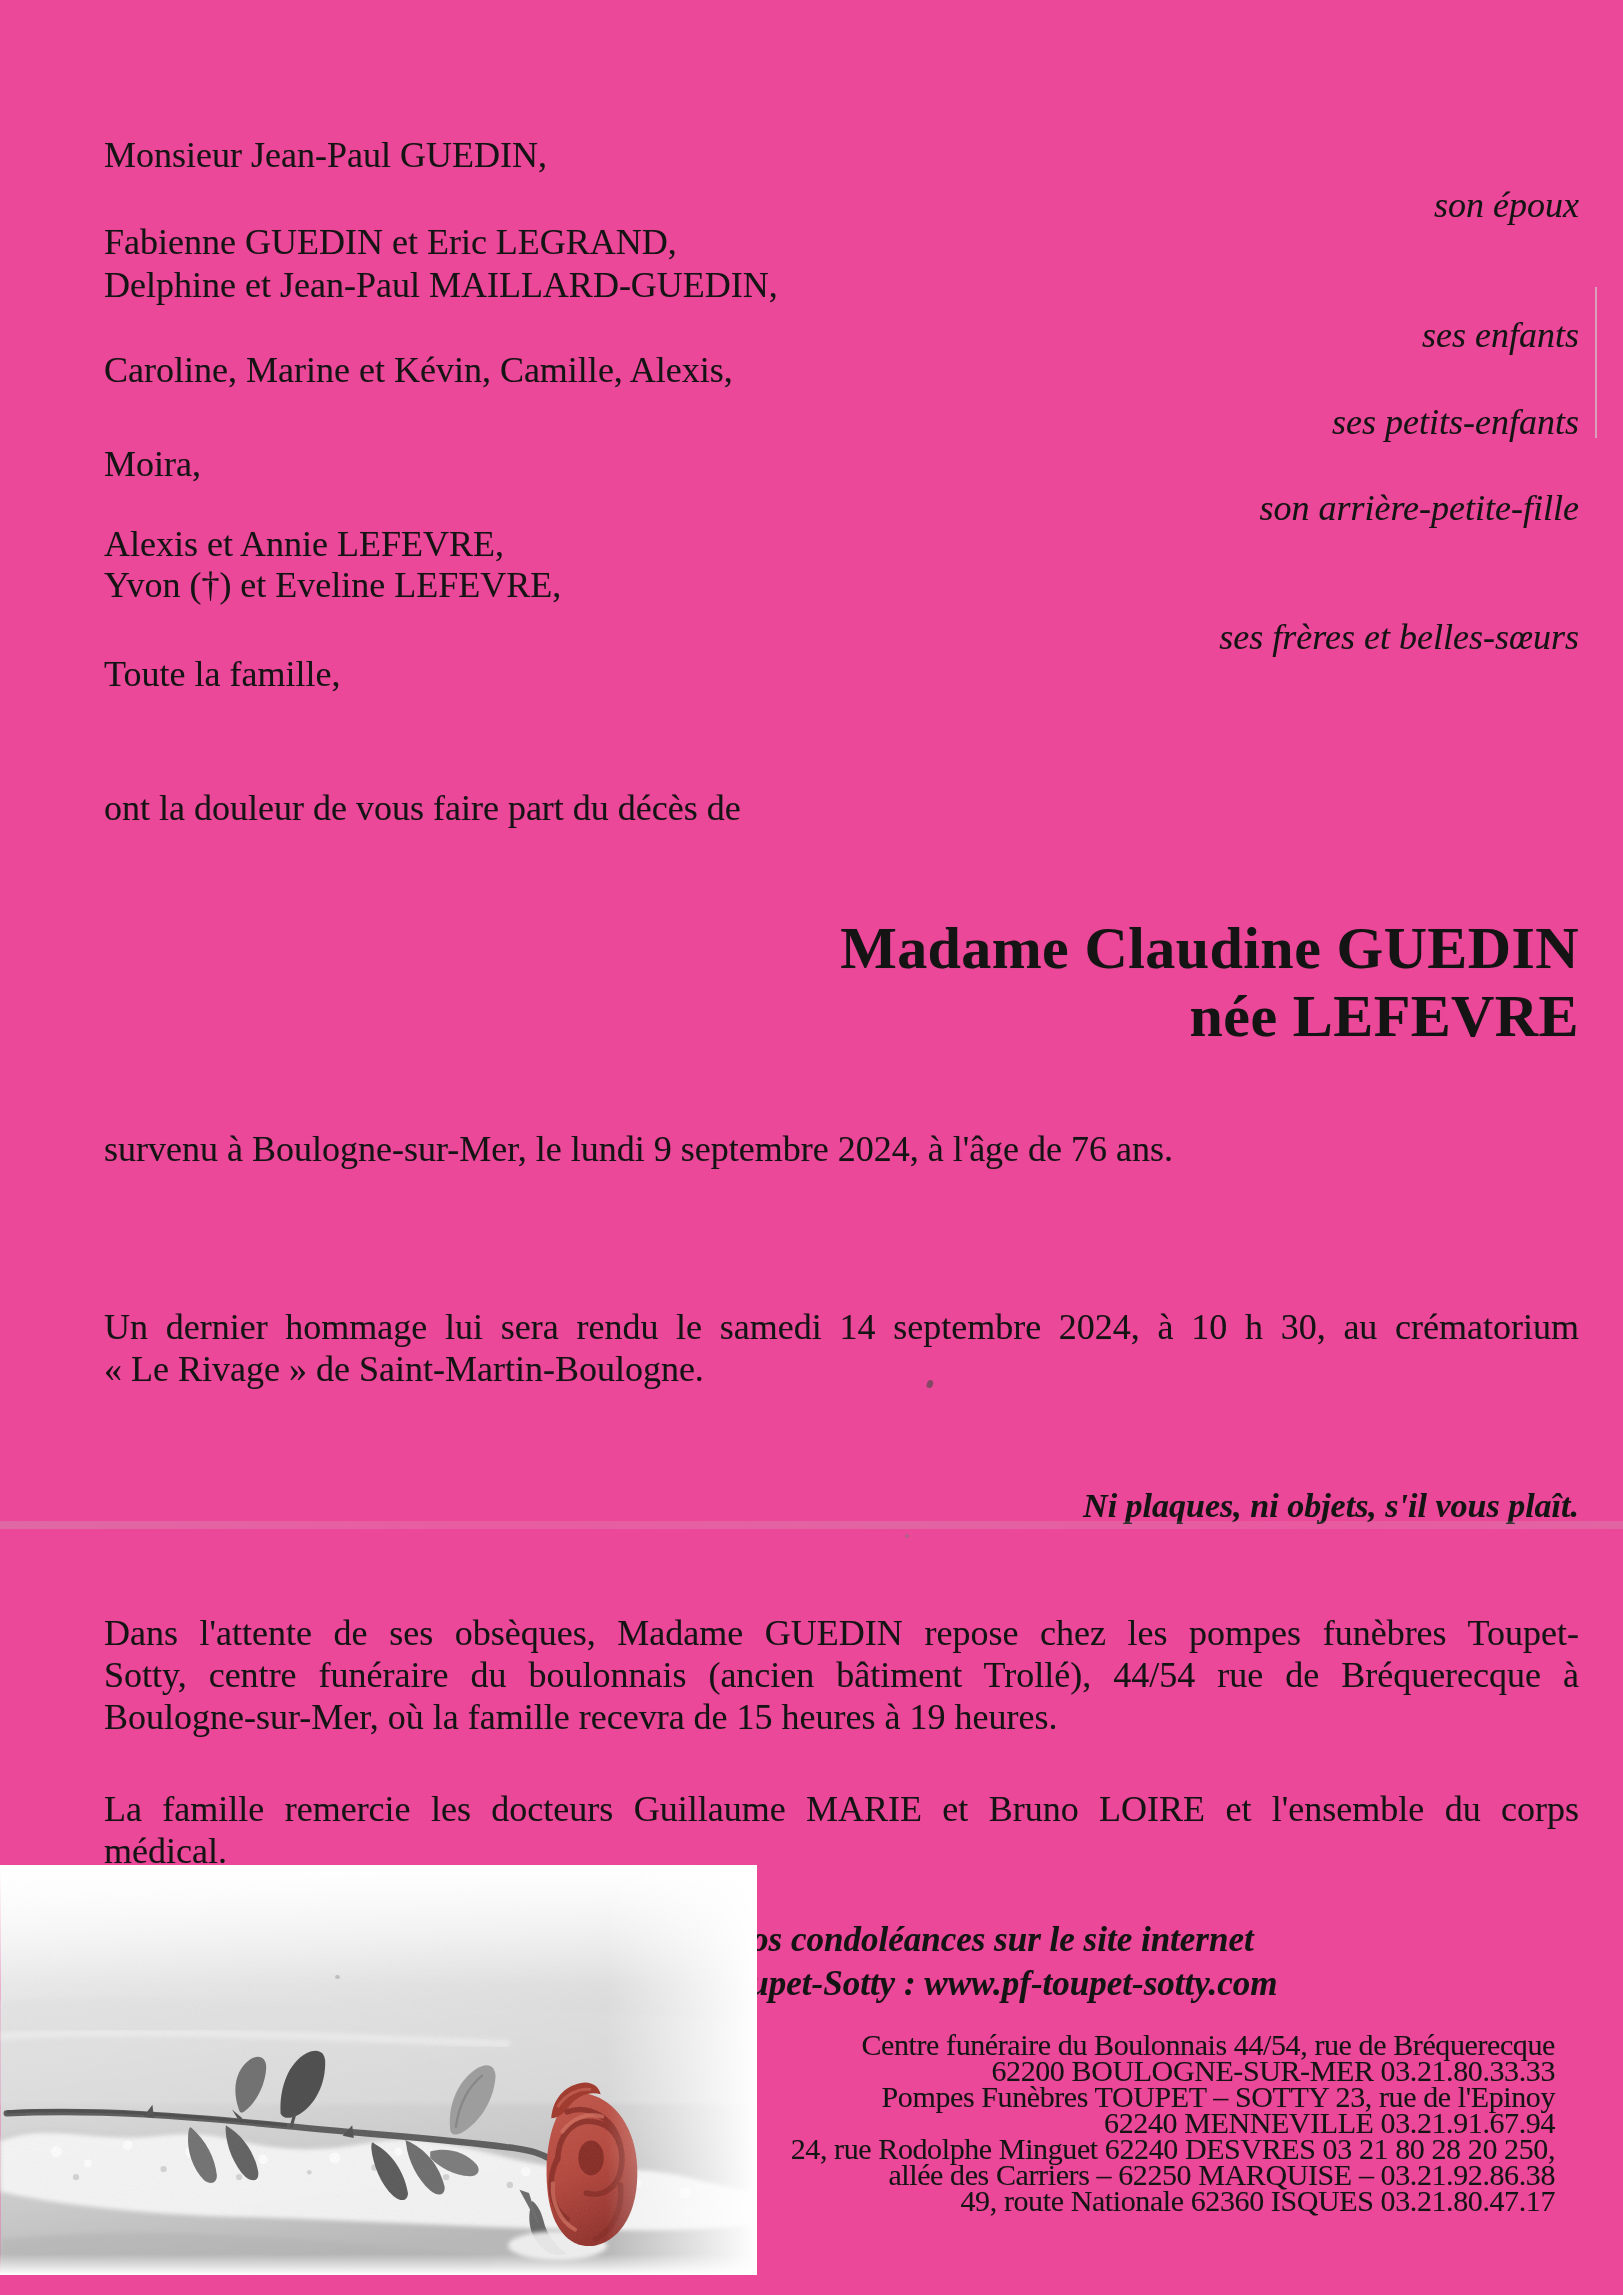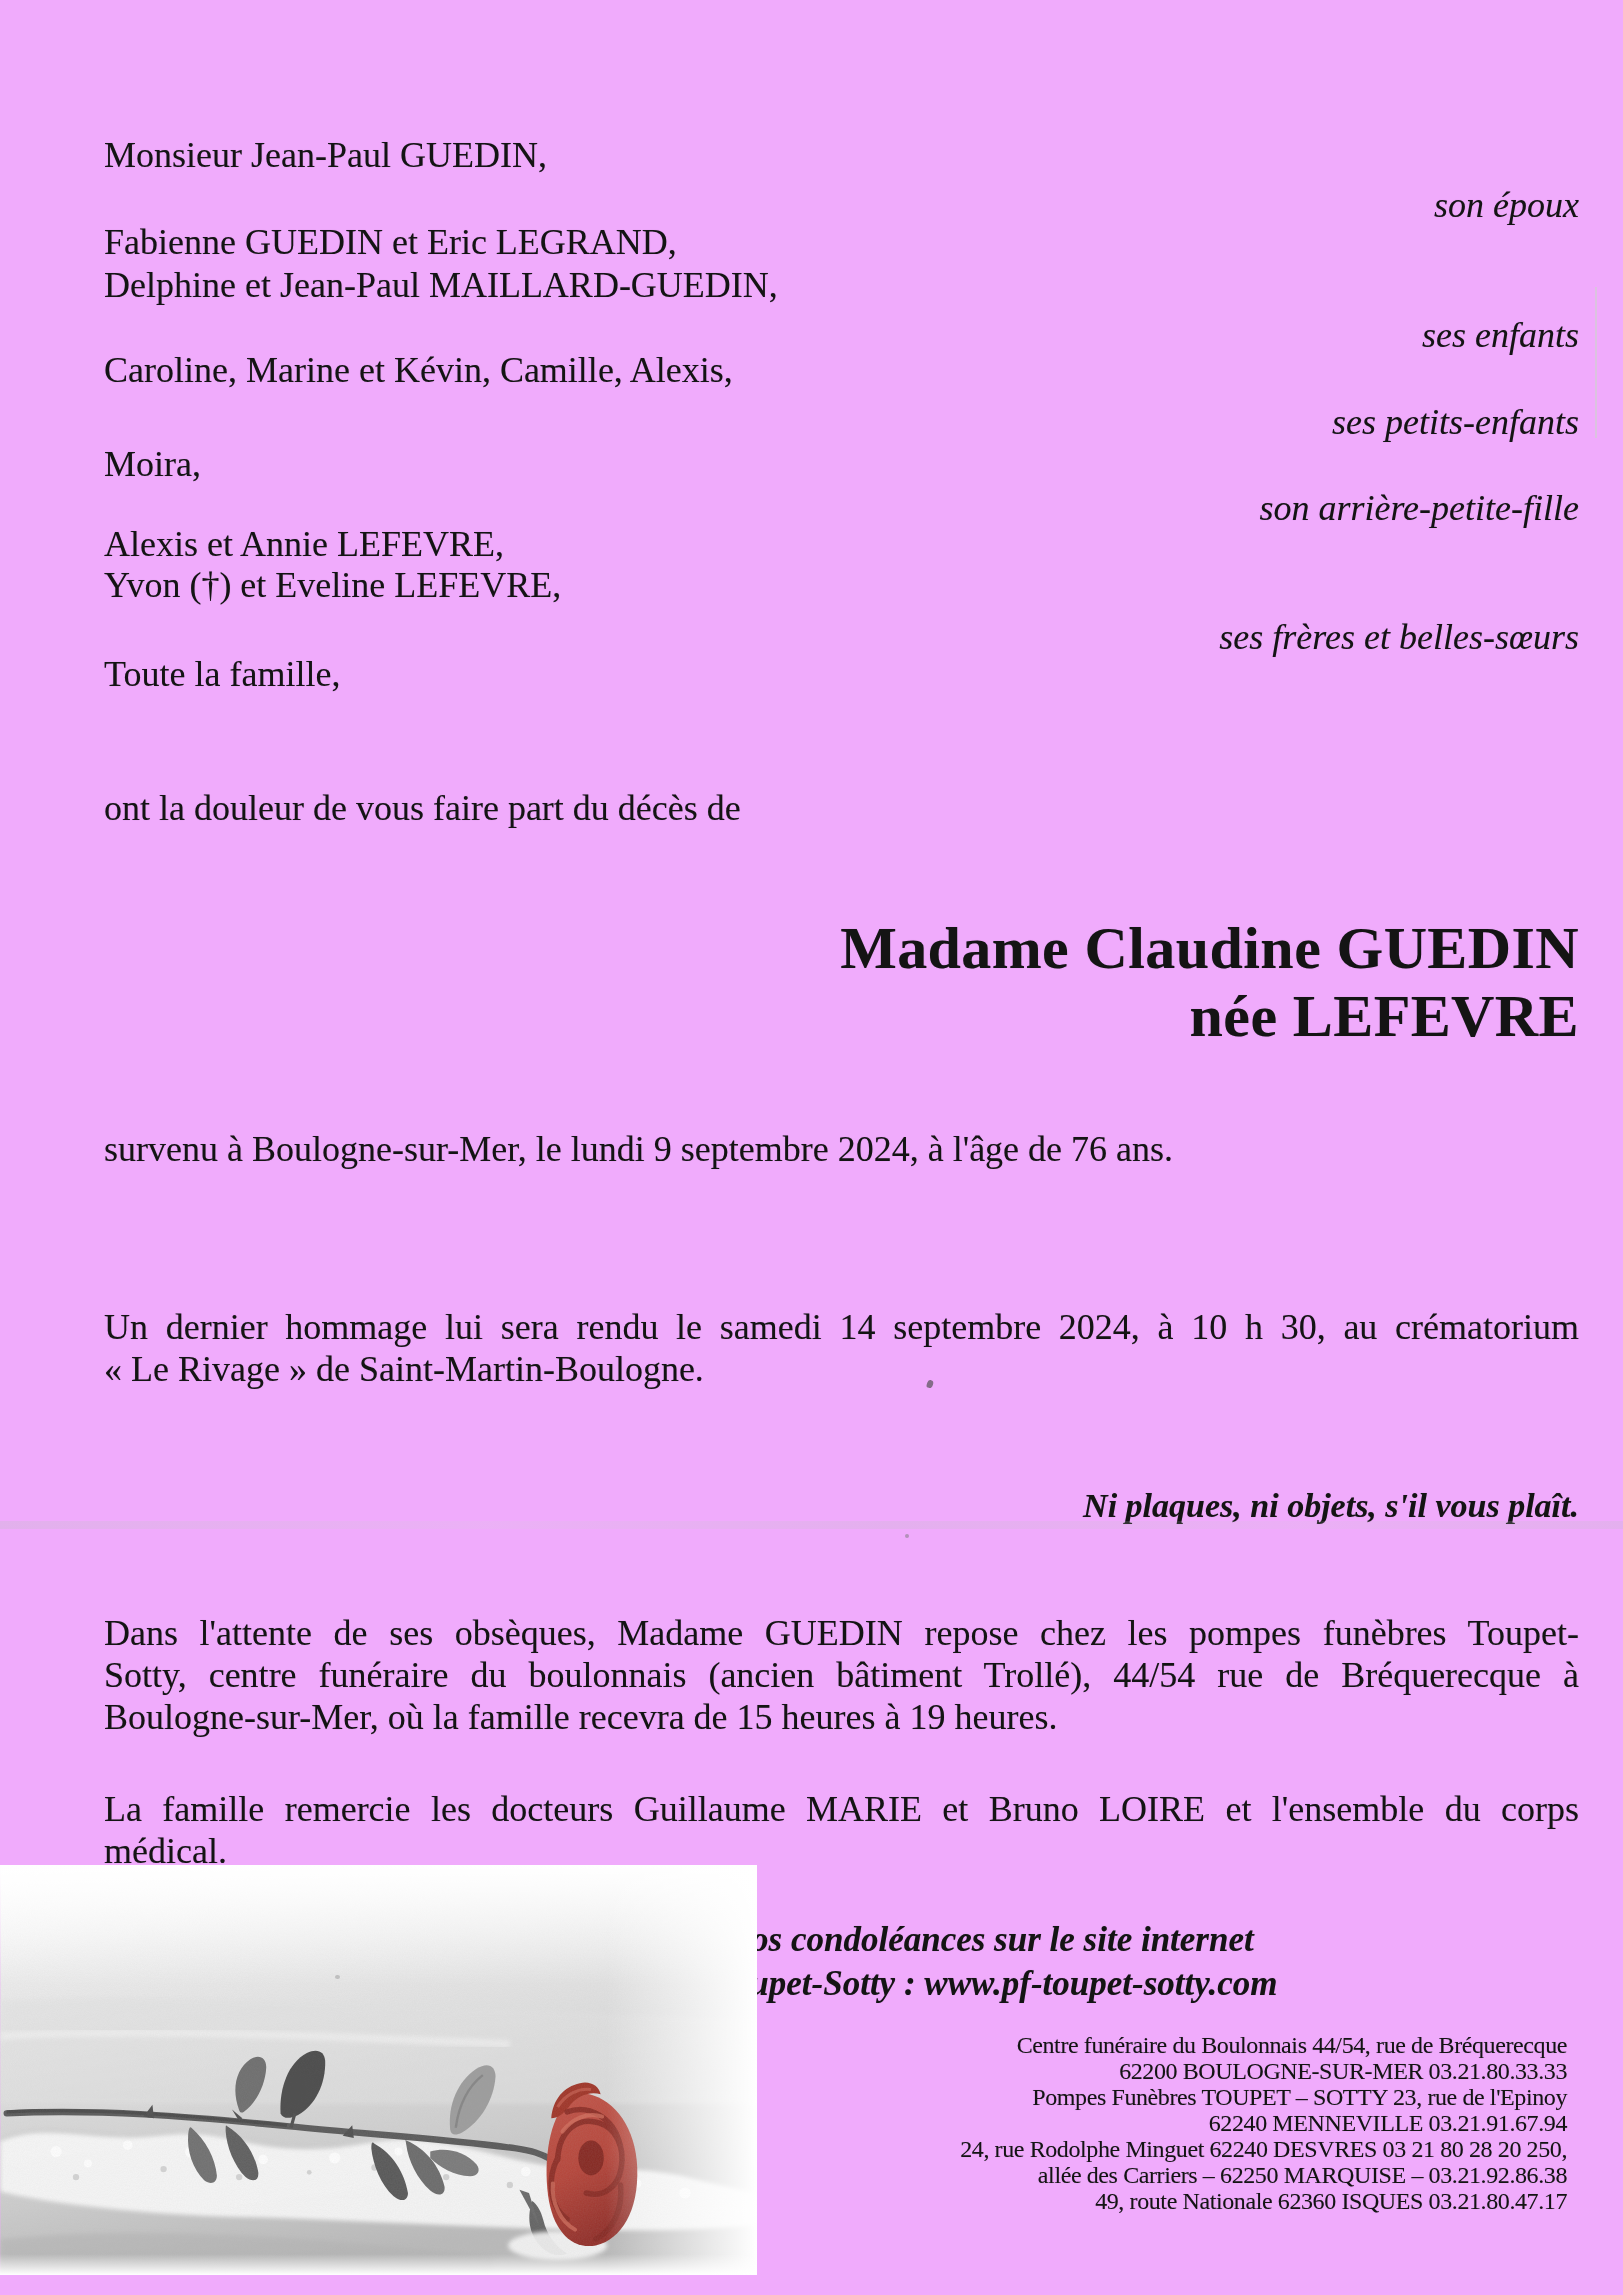--- a/index.html
+++ b/index.html
@@ -1,41 +1,41 @@
 <!DOCTYPE html>
 <html style="font-size:12.8px"><head>
 <meta charset="utf-8">
 <style>
   html,body{margin:0;padding:0;background:#888;}
   .page{
     position:relative;
     width:1624px;height:2295px;
-    background:#f0abfc;
+    background:#ec4899;
     overflow:hidden;
     font-family:"Liberation Serif","DejaVu Serif",serif;
     color:#141414;
   }
   .row{
     position:absolute;left:104px;width:1475px;
     font-size:36px;line-height:41px;
     text-shadow:0 0 0.8px rgba(20,20,20,.28);
     white-space:nowrap;
   }
   .r{text-align:right;}
   .c{text-align:center;}
   .j{text-align:justify;text-align-last:justify;white-space:normal;}
   .i{font-style:italic;}
   .bi{font-weight:bold;font-style:italic;}
   .title{font-size:60px;line-height:68px;font-weight:bold;letter-spacing:0.4px;text-align:right;}
   .condol{font-size:35px;line-height:44px;}
   .nipl{font-size:34px;}
   .footer{
-    position:absolute;left:116px;width:1451px;
+    position:absolute;left:104px;width:1451px;
     text-align:right;
-    font-size:24px;line-height:26px;letter-spacing:-0.4px;
+    font-size:30px;line-height:26px;letter-spacing:-0.4px;
     text-shadow:0 0 0.8px rgba(20,20,20,.25);
   }
   
   .streak{
     position:absolute;left:0;top:1521px;width:1624px;height:8px;
     background:linear-gradient(90deg,rgba(190,190,195,.35),rgba(210,210,214,.18) 30%,rgba(190,190,195,.30) 55%,rgba(205,205,209,.16) 80%,rgba(190,190,195,.3));
     opacity:.8;
   }
   .hairline{
     position:absolute;left:1595px;top:287px;width:1.6px;height:151px;

